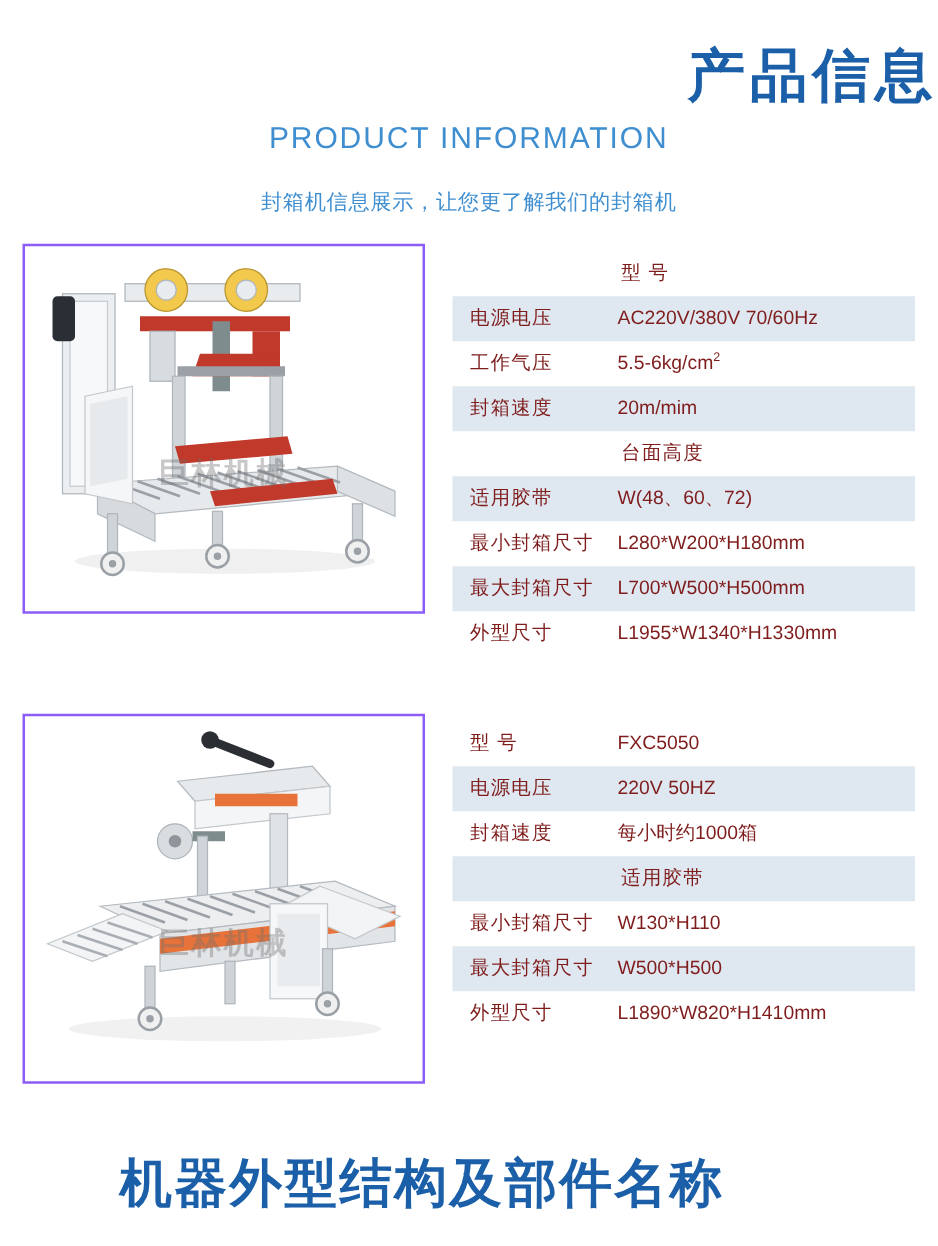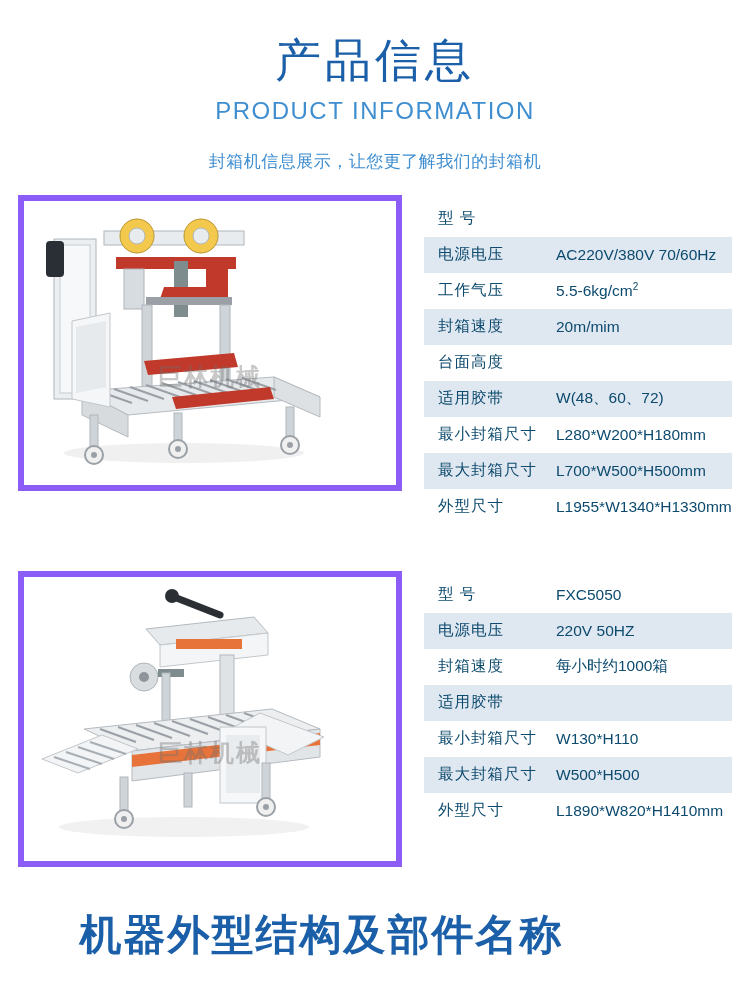--- a/index.html
+++ b/index.html
@@ -15,24 +15,25 @@
     position: relative;
   }
 
   
   .header {
     text-align: center;
     padding-top: 34px;
   }
   .header-title {
     font-size: 46px;
-    font-weight: normal;
+    font-weight: bold;
     color: #1a5fa8;
     letter-spacing: 4px;
     line-height: 1.15;
+    text-align: right;
   }
   .header-sub {
     font-size: 24px;
     color: #3f8ed0;
     letter-spacing: 1.5px;
     margin-top: 10px;
     font-weight: 400;
   }
   .header-desc {
     font-size: 17px;
@@ -46,23 +47,23 @@
     display: flex;
     align-items: flex-start;
     padding: 0 18px;
     box-sizing: border-box;
     width: 750px;
   }
   .product.first { margin-top: 22px; }
   .product.second { margin-top: 46px; }
 
   .photo {
-    width: 384px;
+    width: 322px;
     height: 296px;
-    border: 6px solid #8b5cf6;
+    border: 2px solid #8b5cf6;
     box-sizing: border-box;
     position: relative;
     background: #ffffff;
     flex: 0 0 auto;
     overflow: hidden;
   }
   .photo .watermark {
     position: absolute;
     left: 50%;
     top: 62%;
@@ -79,46 +80,47 @@
   .specs {
     flex: 1 1 auto;
     margin-left: 22px;
     margin-top: 6px;
   }
   .spec-row {
     display: flex;
     align-items: center;
     height: 36px;
     font-size: 15.5px;
-    color: #0c4a6e;
+    color: #7f1d1d;
+    justify-content: center;
   }
   .spec-row.alt {
     background: #dfe7f0;
   }
   .spec-label {
     width: 128px;
     flex: 0 0 128px;
     padding-left: 14px;
     box-sizing: border-box;
     letter-spacing: 1px;
   }
   .spec-value {
     flex: 1 1 auto;
     padding-left: 4px;
   }
   .sup { font-size: 10px; vertical-align: super; }
 
   
   .footer {
     position: absolute;
-    left: 0;
+    left: 16px;
     bottom: 0;
     width: 643px;
     text-align: center;
-    padding-bottom: 34px;
+    padding-bottom: 22px;
   }
   .footer-title {
     font-size: 42px;
     font-weight: bold;
     color: #1a5fa8;
     letter-spacing: 2px;
   }
 </style>
 </head>
 <body>

